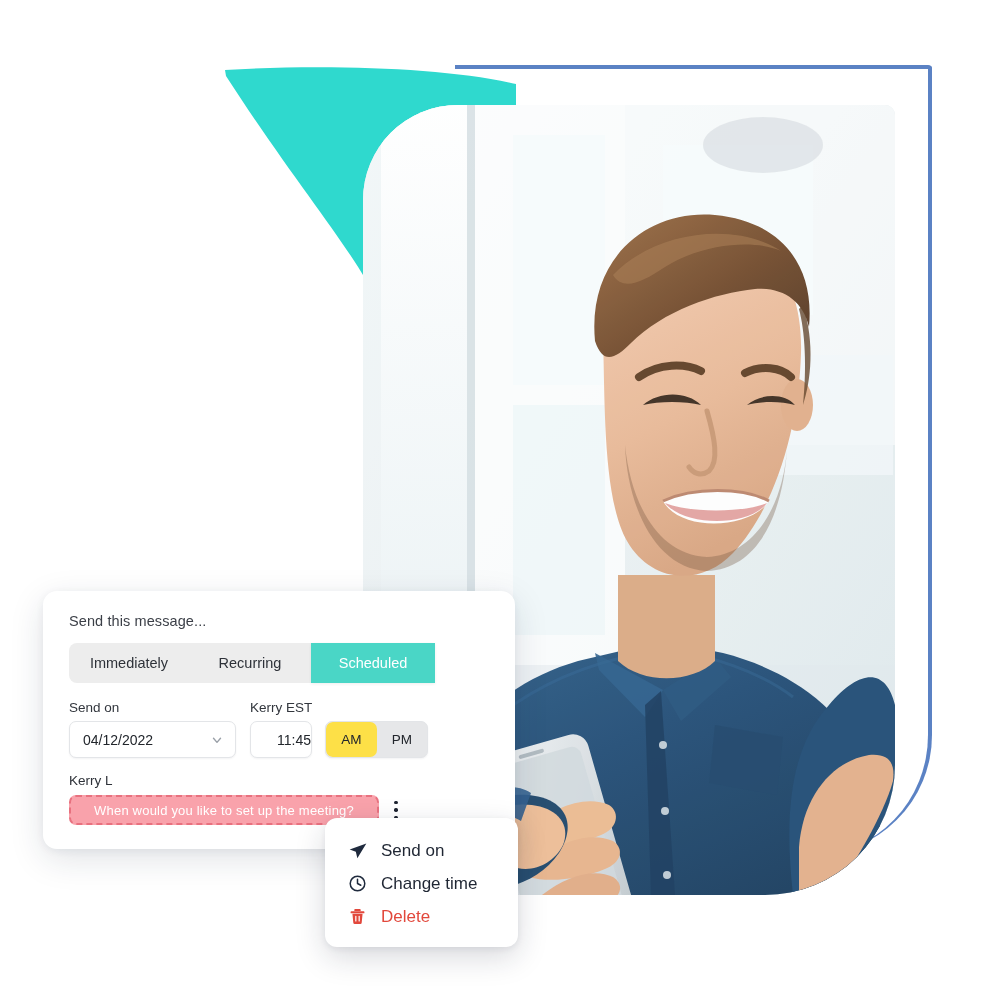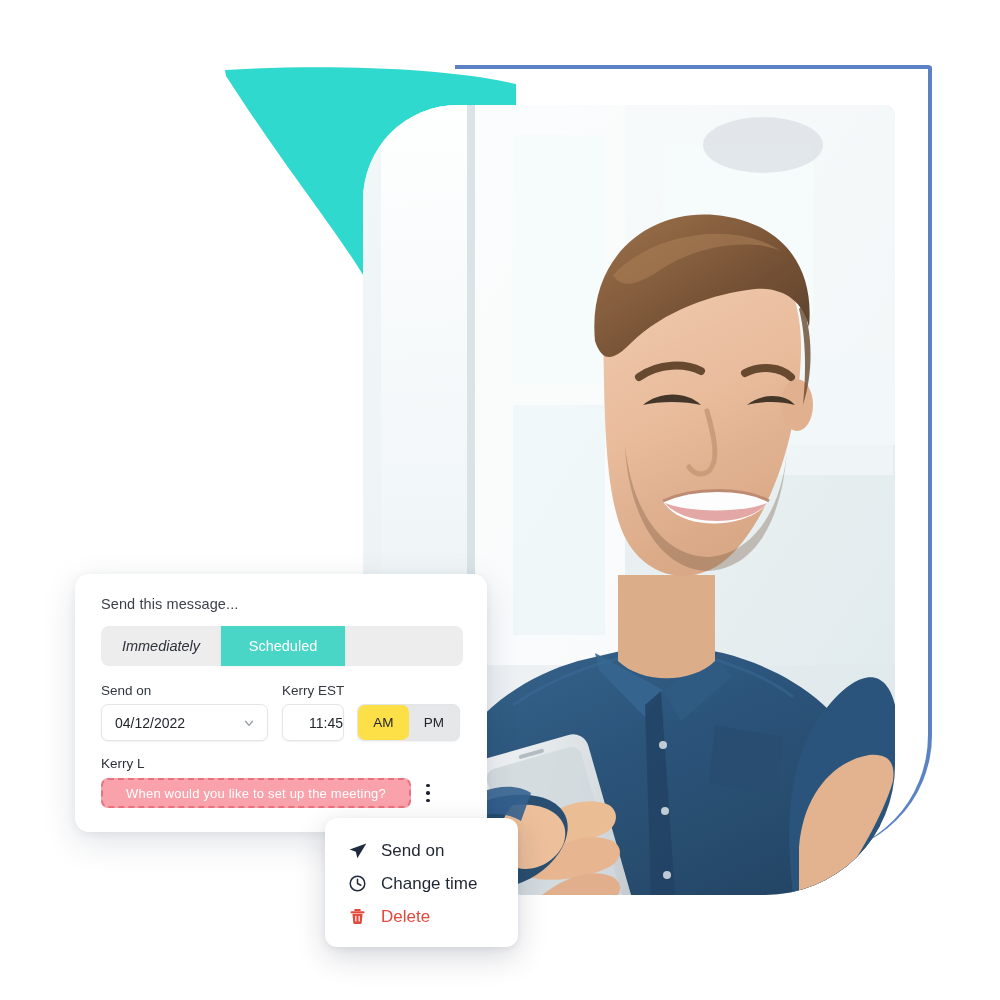--- a/index.html
+++ b/index.html
@@ -74,30 +74,29 @@
     border-bottom-left-radius: 6px;
     overflow: hidden;
     background: #e8eef0;
   }
   .photo-panel svg { display: block; width: 100%; height: 100%; }
 
   
   .schedule-card {
     position: absolute;
     left: 43px;
-    top: 574px;
-    width: 412px;
+    top: 591px;
+    width: 472px;
     height: 258px;
     background: #ffffff;
     border-radius: 14px;
     box-shadow: 0 10px 34px rgba(25, 35, 60, 0.13),
                 0 2px 8px rgba(25, 35, 60, 0.06);
     box-sizing: border-box;
     padding: 22px 24px 0 26px;
-    margin-left: 32px;
   }
 
   .card-caption {
     font-size: 14.5px;
     color: #3b3f47;
     letter-spacing: .1px;
     margin: 0 0 14px 0;
   }
 
   
@@ -115,21 +114,21 @@
     display: flex;
     align-items: center;
     justify-content: center;
     font-size: 14.5px;
     color: #2e3239;
     height: 40px;
     box-sizing: border-box;
     cursor: pointer;
     border-radius: 8px;
   }
-  .tab.t-immediately { width: 120px; font-style: italic; }
+  .tab.t-immediately { width: 120px; }
   .tab.t-recurring   { width: 122px; }
   .tab.t-scheduled {
     width: 124px;
     background: #4ad6c6;
     color: #ffffff;
     border-radius: 0;
     box-shadow: 0 1px 3px rgba(0,0,0,.07);
   }
 
   
@@ -414,20 +413,23 @@
     </svg>
   </div>
 
   <div class="schedule-card">
 
     <div class="card-caption">Send this message...</div>
 
     <div class="tab-group">
       <div class="tab t-immediately">
         <span>Immediately</span>
+      </div>
+      <div class="tab t-recurring">
+        <span>Recurring</span>
       </div>
       <div class="tab t-scheduled">
         <span>Scheduled</span>
       </div>
     </div>
 
     <div class="field-row">
 
       <div class="field-col-date">
         <span class="field-label">Send on</span>

